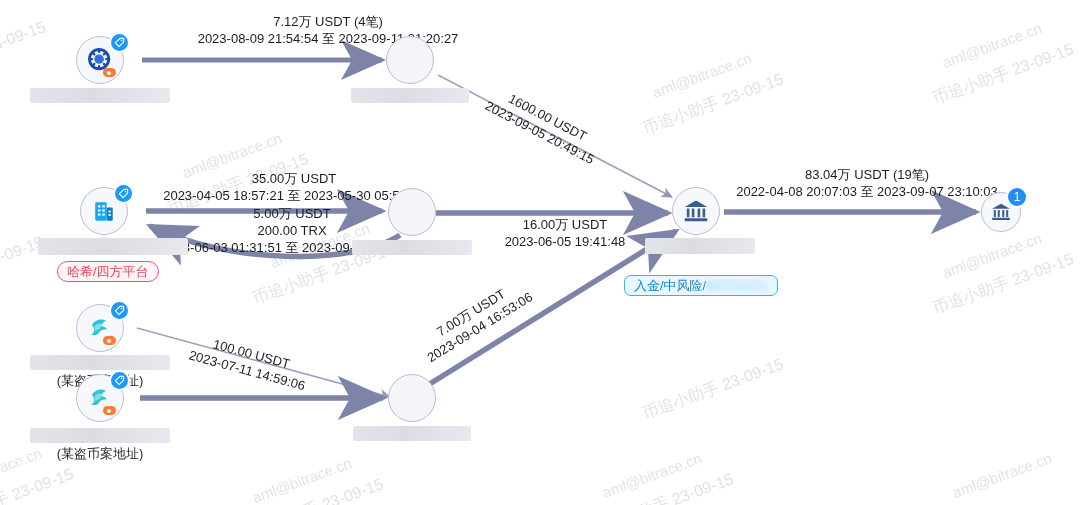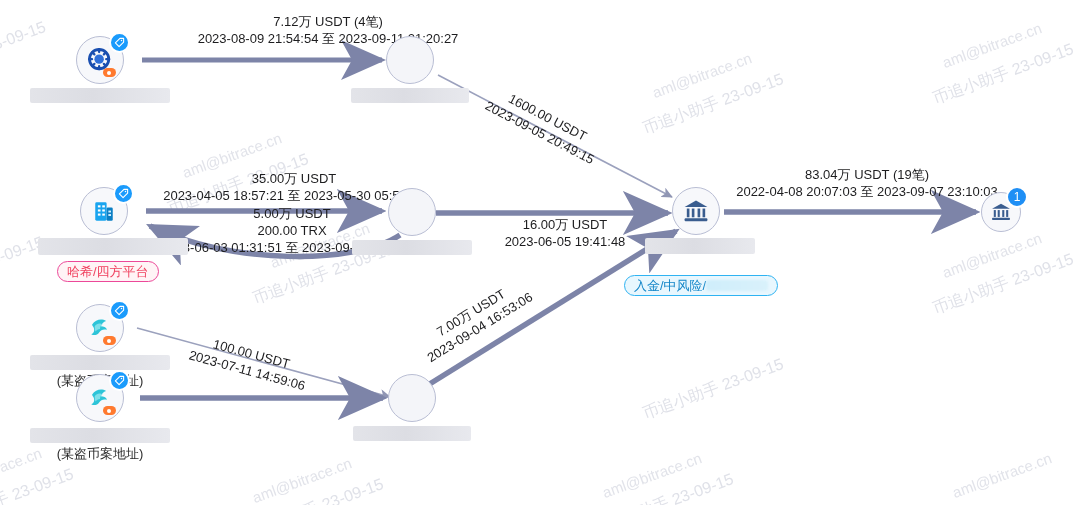--- a/index.html
+++ b/index.html
@@ -315,21 +315,21 @@
       <rect x="5.5" y="13.2" width="3" height="10" fill="#3a5d8f"></rect>
       <rect x="11.2" y="13.2" width="3" height="10" fill="#3a5d8f"></rect>
       <rect x="17.8" y="13.2" width="3" height="10" fill="#3a5d8f"></rect>
       <rect x="23.5" y="13.2" width="3" height="10" fill="#3a5d8f"></rect>
       <rect x="3" y="24.4" width="26" height="3.2" rx="1" fill="#3a5d8f"></rect>
     </svg>
   </div>
   <div class="node-label" style="left:620px; top:238px; width:160px;">
     <span class="redact" style="width:110px; height:16px;"></span>
   </div>
-  <div class="pill blue" style="left:624px; top:275px;"><span>入金/中风险/</span><span class="blurtail"></span></div>
+  <div class="pill blue" style="left:624px; top:275px;border-radius:7px;"><span>入金/中风险/</span><span class="blurtail"></span></div>
 
   <div class="node small" style="left:981px; top:192px;">
     <svg class="glyph" viewBox="0 0 32 32" style="width:22px;height:22px;">
       <path d="M16 4 29 11.4H3z" fill="#3a5d8f"></path>
       <rect x="5.5" y="13.2" width="3" height="10" fill="#3a5d8f"></rect>
       <rect x="11.2" y="13.2" width="3" height="10" fill="#3a5d8f"></rect>
       <rect x="17.8" y="13.2" width="3" height="10" fill="#3a5d8f"></rect>
       <rect x="23.5" y="13.2" width="3" height="10" fill="#3a5d8f"></rect>
       <rect x="3" y="24.4" width="26" height="3.2" rx="1" fill="#3a5d8f"></rect>
     </svg>

